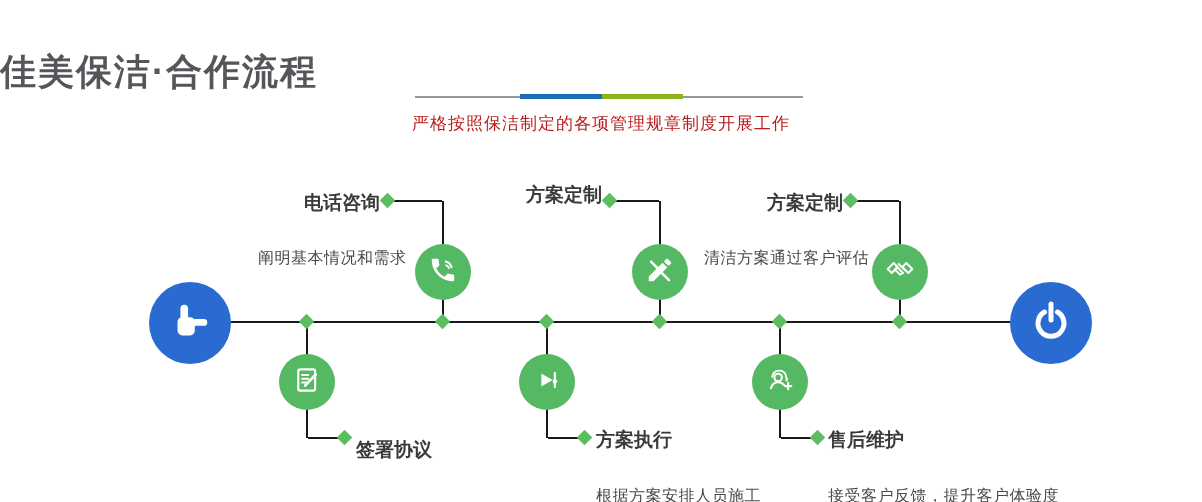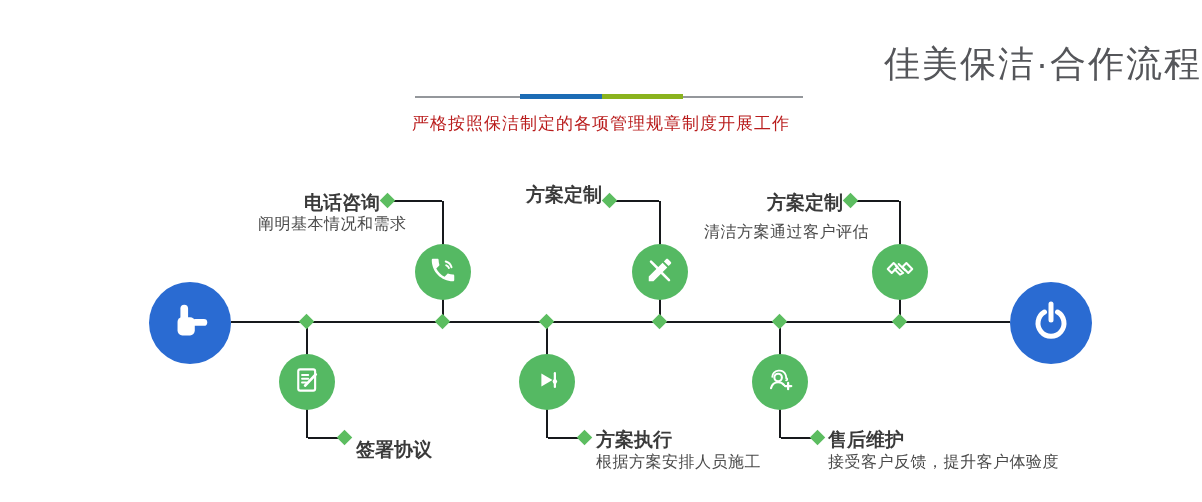--- a/index.html
+++ b/index.html
@@ -2,22 +2,22 @@
 <html style="--blue: #2a6bd2; --green: #55b963; --diamond: #5cbd60; --divider-blue: #1c6cb5; --divider-green: #8ab31e; --line: #17191c; --title-text: #55565a; --step-title: #3a3a3a; --step-desc: #4a4a4a;"><head>
 <meta charset="utf-8">
 <style>
   * { margin:0; padding:0; box-sizing:border-box; }
   body { background:#fff; }
   .canvas {
     position:relative; width:1202px; height:502px; background:#ffffff;
     font-family:"Liberation Sans","DejaVu Sans",sans-serif; overflow:hidden;
   }
   .page-title {
-    position:absolute; top:40px; left:0; width:100%; text-align:right;
-    font-size:36px; font-weight:400; color:var(--title-text,#55565a); letter-spacing:2px;
+    position:absolute; top:48px; left:0; width:100%; text-align:left;
+    font-size:36px; font-weight:700; color:var(--title-text,#55565a); letter-spacing:2px;
   }
   .divider-gray { position:absolute; left:415px; top:96px; width:388px; height:2px; background:#94979b; }
   .divider-seg  { position:absolute; top:94px; height:5px; }
   .page-subtitle {
     position:absolute; top:112px; left:0; width:100%; text-align:center;
     font-size:17px; color:#b91c1c; letter-spacing:1px;
   }
   .line { position:absolute; background:var(--line,#17191c); }
   .diamond {
     position:absolute; width:11px; height:11px; background:var(--diamond,#5cbd60);
@@ -27,21 +27,21 @@
     position:absolute; width:56px; height:56px; border-radius:50%;
     background:var(--green,#55b963); display:flex; align-items:center; justify-content:center;
     z-index:4;
   }
   .node-blue {
     position:absolute; width:82px; height:82px; border-radius:50%;
     background:var(--blue,#2a6bd2); display:flex; align-items:center; justify-content:center;
     z-index:4;
   }
   .step-title { position:absolute; font-size:19px; font-weight:700; color:var(--step-title,#3a3a3a); white-space:nowrap; z-index:5; }
-  .step-desc  { position:absolute; font-size:16px; color:var(--step-desc,#4a4a4a); white-space:nowrap; letter-spacing:0.5px; z-index:5; }
+  .step-desc  { position:absolute; font-size:16px; color:var(--step-desc,#4a4a4a); white-space:nowrap; letter-spacing:0.5px; z-index:5;margin-top:34px; }
 </style>
 </head>
 <body>
 
 <div class="canvas">
 
   <h1 class="page-title">佳美保洁·合作流程</h1>
   <div class="divider-gray"></div>
   <div class="divider-seg" style="left:520px; width:82px; background:var(--divider-blue,#1c6cb5);"></div>
   <div class="divider-seg" style="left:602px; width:81px; background:var(--divider-green,#8ab31e);"></div>
@@ -153,21 +153,21 @@
       </svg>
     </span>
   </div>
 
   <div class="step-title" style="right:822px; top:190px;margin-left:12px;">电话咨询</div>
   <div class="step-desc" style="left:258px; top:214px;">阐明基本情况和需求</div>
 
   <div class="step-title" style="right:600px; top:182px;">方案定制</div>
 
   <div class="step-title" style="right:359px; top:190px;">方案定制</div>
-  <div class="step-desc" style="left:704px; top:222px;">清洁方案通过客户评估</div>
+  <div class="step-desc" style="left:704px; top:214px;">清洁方案通过客户评估</div>
 
   <div class="step-title" style="left:356px; top:437px;">签署协议</div>
 
   <div class="step-title" style="left:596px; top:427px;">方案执行</div>
   <div class="step-desc" style="left:596px; top:452px;">根据方案安排人员施工</div>
 
   <div class="step-title" style="left:828px; top:427px;">售后维护</div>
   <div class="step-desc" style="left:828px; top:452px;">接受客户反馈，提升客户体验度</div>
 
 </div>

